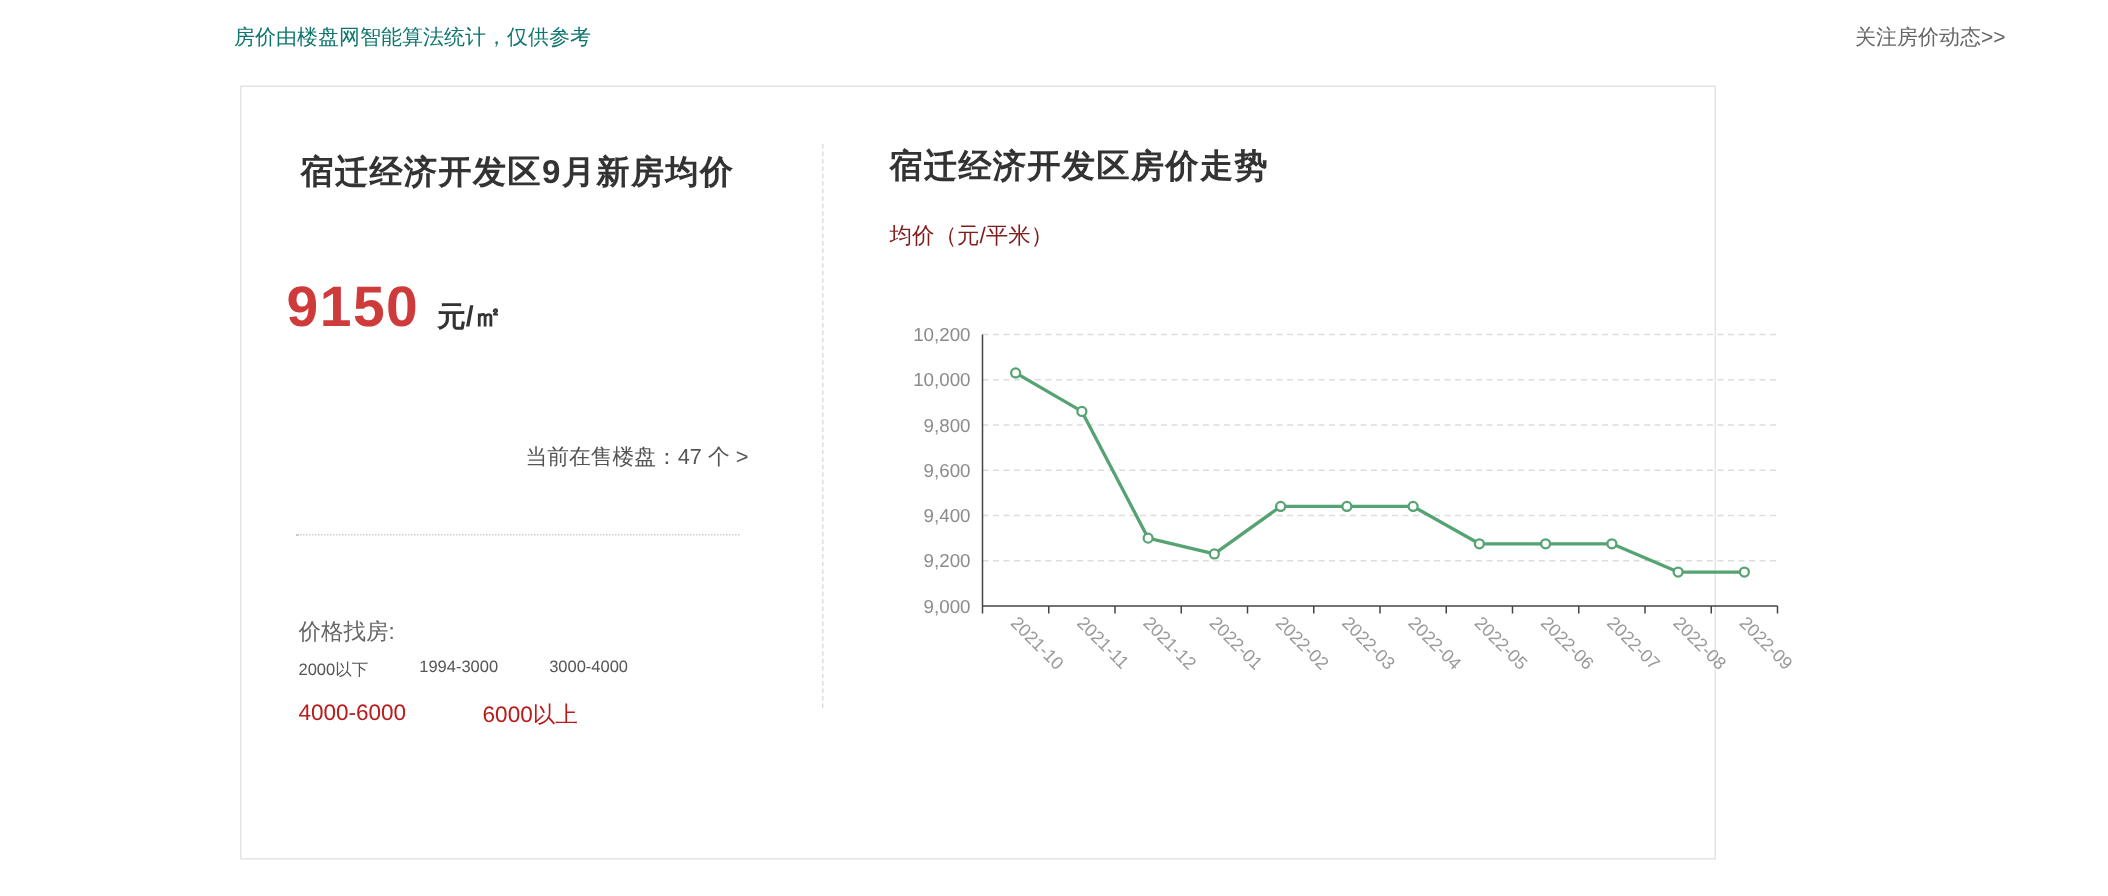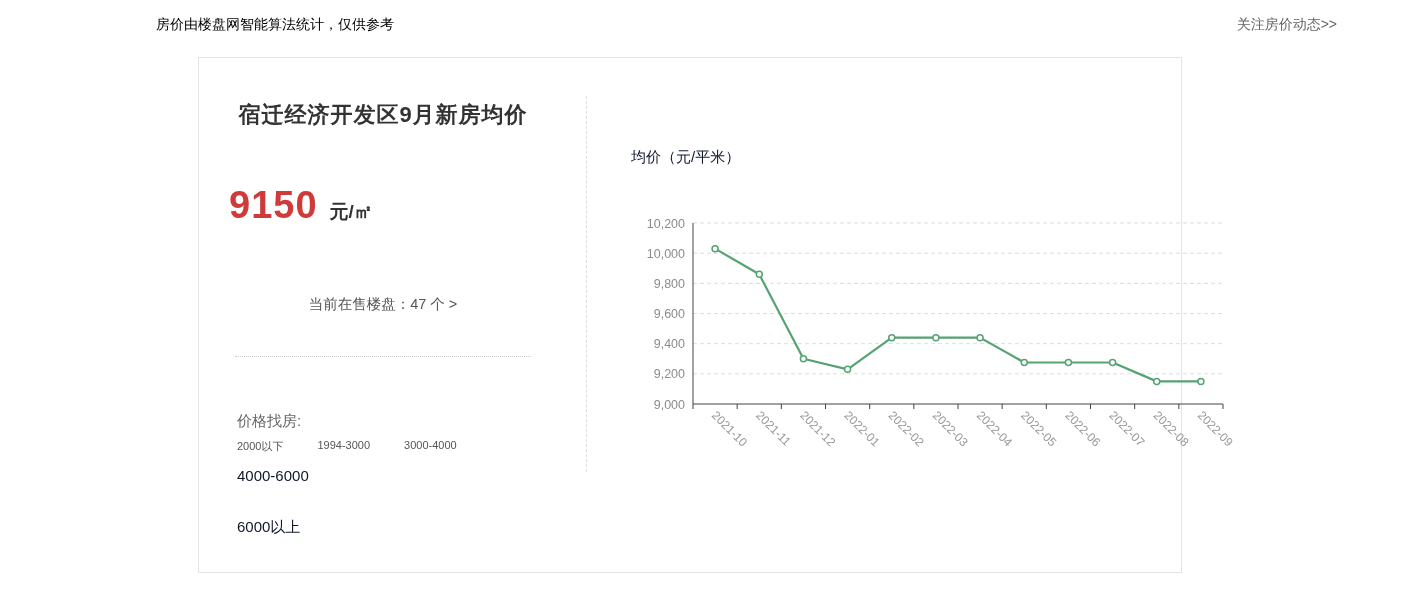--- a/index.html
+++ b/index.html
@@ -1,42 +1,42 @@
 <!DOCTYPE html>
 <html><head>
 <meta charset="utf-8">
 <style>
   * { margin:0; padding:0; box-sizing:border-box; }
   html,body { width:1405px; height:597px; background:#fff; overflow:hidden;
               font-family:"Liberation Sans","DejaVu Sans",sans-serif; }
-  .topnote { position:absolute; left:156px; top:16px; font-size:14px; color:#000000; }
+  .topnote { position:absolute; left:156px; top:16px; font-size:14px; color:#0f766e; }
   .toplink { position:absolute; right:68px; top:16px; font-size:14px; color:#666; cursor:pointer;margin-left:12px; }
   .card { position:absolute; left:160px; top:57px; width:984px; height:516px;
-          background:#fff; border:1px solid #e4e4e4;margin-left:38px; }
+          background:#fff; border:1px solid #e4e4e4; }
   
   .panel-title { position:absolute; left:30px; top:40px; width:308px; text-align:center;
                  font-size:22px; font-weight:bold; color:#333; line-height:1.5; letter-spacing:1px; }
   .price-line { position:absolute; left:30px; top:126px; width:308px; }
   .price-value { font-size:38px; font-weight:bold; color:#cf3b3b; letter-spacing:1px; }
   .price-unit { font-size:19px; font-weight:bold; color:#333; margin-left:12px; }
   .mom-line { position:absolute; left:30px; top:200px; width:308px; text-align:center; font-size:14px; }
   .mom-label { color:#999; }
   .mom-value { color:#e05656; margin-left:6px; }
-  .listings-line { position:absolute; left:30px; top:237px; width:308px; text-align:center;
+  .listings-line { position:absolute; left:30px; top:237px; width:308px; text-align:right;
                    font-size:14.5px; color:#555; cursor:pointer; }
   .h-divider { position:absolute; left:36px; top:298px; width:296px; border-top:1px dotted #ccc; }
   .filter-label { position:absolute; left:38px; top:354px; font-size:15px; color:#666; }
   .filter-row1 { position:absolute; left:38px; top:381px; display:flex; gap:34px; font-size:11px; color:#555; }
-  .filter-row2 { position:absolute; left:38px; top:409px; display:flex; gap:34px; font-size:15px; color:#0f172a;flex-direction:column; }
+  .filter-row2 { position:absolute; left:38px; top:409px; display:flex; gap:51px; font-size:15px; color:#b91c1c; }
   .filter-row1 span, .filter-row2 span { cursor:pointer; }
   .v-divider { position:absolute; left:387px; top:38px; height:376px; border-left:1px dashed #ddd; }
   
   .trend-title { position:absolute; left:432px; top:38px; font-size:22px; font-weight:bold;
                  color:#333; letter-spacing:1px; }
-  .trend-subtitle { position:absolute; left:432px; top:90px; font-size:15px; color:#0f172a; }
+  .trend-subtitle { position:absolute; left:432px; top:90px; font-size:15px; color:#7f1d1d; }
   .trend-chart { position:absolute; left:428px; top:150px; }
 </style>
 </head>
 <body>
 
 <div class="topnote">房价由楼盘网智能算法统计，仅供参考</div>
 <div class="toplink">关注房价动态&gt;&gt;</div>
 
 <div class="card">
 
@@ -57,20 +57,21 @@
     <span>1994-3000</span>
     <span>3000-4000</span>
   </div>
   <div class="filter-row2">
     <span>4000-6000</span>
     <span>6000以上</span>
   </div>
 
   <div class="v-divider"></div>
 
+  <div class="trend-title">宿迁经济开发区房价走势</div>
   <div class="trend-subtitle">均价（元/平米）</div>
   <svg id="trend-svg" class="trend-chart" width="640" height="270">
       <text x="58" y="200.5" text-anchor="end" font-size="12.5" fill="#8c8c8c">9,000</text>
       <line x1="66" y1="165.83333333333334" x2="596" y2="165.83333333333334" stroke="#dddddd" stroke-width="1" stroke-dasharray="4 3"></line>
       <text x="58" y="170.33333333333334" text-anchor="end" font-size="12.5" fill="#8c8c8c">9,200</text>
       <line x1="66" y1="135.66666666666669" x2="596" y2="135.66666666666669" stroke="#dddddd" stroke-width="1" stroke-dasharray="4 3"></line>
       <text x="58" y="140.16666666666669" text-anchor="end" font-size="12.5" fill="#8c8c8c">9,400</text>
       <line x1="66" y1="105.5" x2="596" y2="105.5" stroke="#dddddd" stroke-width="1" stroke-dasharray="4 3"></line>
       <text x="58" y="110" text-anchor="end" font-size="12.5" fill="#8c8c8c">9,600</text>
       <line x1="66" y1="75.33333333333334" x2="596" y2="75.33333333333334" stroke="#dddddd" stroke-width="1" stroke-dasharray="4 3"></line>

